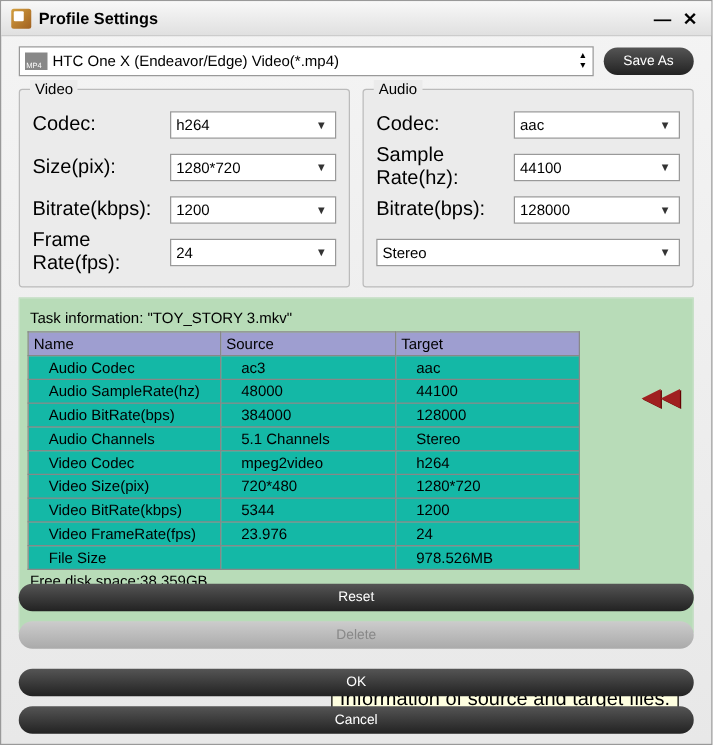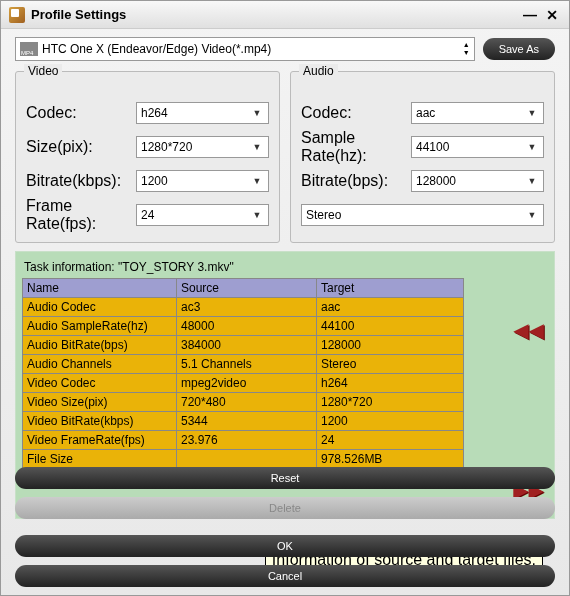--- a/index.html
+++ b/index.html
@@ -12,32 +12,32 @@
 .titlebar-btn { width: 18px; height: 18px; margin-left: 4px; cursor: pointer; display: flex; align-items: center; justify-content: center; font-weight: bold; font-size: 14px; }
 .profile-row { display: flex; align-items: center; padding: 8px 14px 6px; gap: 8px; }
 .profile-select { flex: 1; display: flex; align-items: center; background: #fff; border: 1px solid #999; height: 24px; padding: 0 4px; }
 .profile-icon { width: 18px; height: 14px; background: #888; margin-right: 4px; position: relative; }
 .profile-icon::after { content: "MP4"; position: absolute; font-size: 6px; color: #fff; bottom: 0; left: 1px; }
 .profile-text { flex: 1; font-size: 12px; }
 .spin-btns { display: flex; flex-direction: column; margin-left: 4px; }
 .spin-btns span { font-size: 7px; line-height: 8px; cursor: pointer; }
 .pill-btn { background: linear-gradient(#555, #222); color: #fff; border: none; border-radius: 11px; height: 22px; padding: 0 16px; font-size: 11px; cursor: pointer; }
 .groups { display: flex; padding: 4px 14px 8px; gap: 10px; }
-.group { flex: 1; border: 1px solid #bbb; border-radius: 3px; padding: 24px 10px 10px; position: relative; background: #ebebeb; }
+.group { flex: 1; border: 1px solid #bbb; border-radius: 3px; padding: 11px 10px 10px; position: relative; background: #ebebeb; }
 .group-title { position: absolute; top: -8px; left: 8px; background: #ebebeb; padding: 0 4px; font-size: 12px; }
 .field-row { display: flex; align-items: center; height: 34px; }
 .field-label { width: 110px; font-size: 16px; }
 .combo { flex: 1; display: flex; align-items: center; background: #fff; border: 1px solid #999; height: 22px; padding: 0 4px; }
 .combo-val { flex: 1; font-size: 12px; }
 .combo-arrow { width: 14px; text-align: center; font-size: 9px; color: #333; }
 .table-area { margin: 0 14px; background: #b8dcb8; border: 1px solid #c8e0c8; padding: 6px 6px 6px 6px; height: 268px; position: relative; }
 .task-title { font-size: 12px; padding: 2px 0 4px 2px; }
 .tbl { border-collapse: collapse; font-size: 12px; width: 442px; }
 .tbl th { background: #9e9ed0; border: 1px solid #888; text-align: left; padding: 2px 4px; font-weight: normal; height: 18px; }
-.tbl td { background: #eab308; border: 1px solid #888; padding: 2px 4px; height: 18px; }
+.tbl td { background: #14b8a6; border: 1px solid #888; padding: 2px 16px; height: 18px; }
 .tbl td:first-child, .tbl th:first-child { width: 154px; }
 .tbl td:nth-child(2), .tbl th:nth-child(2) { width: 140px; }
 .free-space { font-size: 12px; padding: 2px 0 0 2px; }
 .nav-arrow { position: absolute; right: 10px; font-size: 20px; color: #a02020; cursor: pointer; text-shadow: 1px 1px 0 #600; }
 .nav-arrow.prev { top: 66px; }
 .nav-arrow.next { bottom: 16px; }
 .tooltip { position: absolute; right: 26px; top: 536px; background: #ffffe0; border: 1px solid #000; padding: 13px 6px; font-size: 16px; }
 .footer { position: absolute; bottom: 8px; left: 0; right: 0; display: flex; padding: 0 14px; gap: 8px; flex-direction: column; }
 .footer .spacer { flex: 1; }
 .pill-btn.disabled { background: linear-gradient(#ccc, #aaa); color: #888; }

